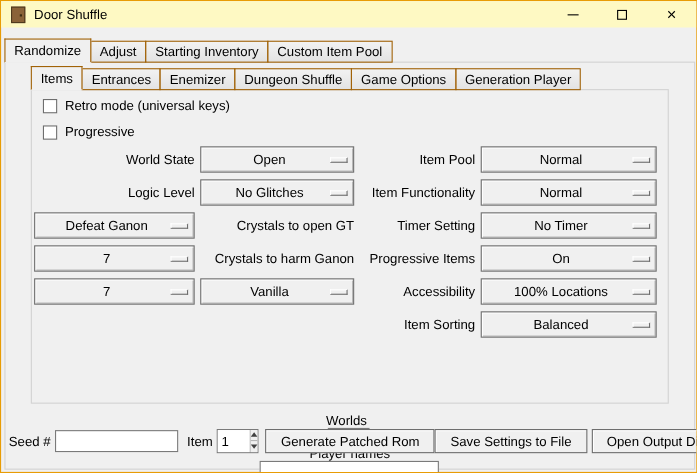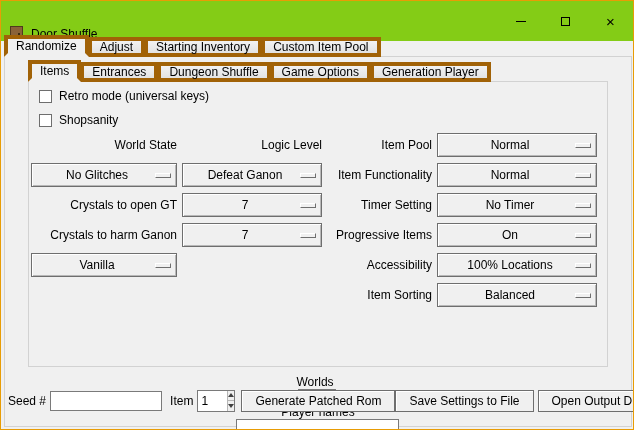--- a/index.html
+++ b/index.html
@@ -3,39 +3,39 @@
 <meta charset="utf-8">
 <style>
   * { margin:0; padding:0; box-sizing:border-box; }
   html,body { width:634px; height:430px; }
   body { font-family:"Liberation Sans", sans-serif; font-size:12px; color:#000; }
 
   .window { position:absolute; inset:0; width:634px; height:430px;
             border:1px solid #e89c05; background:#f0f0f0; overflow:hidden; }
 
   
-  .titlebar { height:40px; background:#84cc16; display:flex; align-items:flex-end; }
+  .titlebar { height:24px; background:#fef9c3; display:flex; align-items:center; }
   .app-icon { width:13px; height:15px; margin-left:9px; background:#8a6238;
               border:1px solid #4f3a1e; position:relative; }
   .app-icon::after { content:""; position:absolute; right:2px; top:6px; width:2px; height:2px; background:#3a2b12; }
   .title-text { margin-left:8px; }
   .caption-buttons { margin-left:auto; display:flex; height:100%; }
   .cap-btn { width:45px; height:100%; display:flex; align-items:center; justify-content:center;
              background:transparent; border:none; font:inherit; cursor:default; }
   .min-glyph { width:10px; height:1px; background:#000; }
   .max-glyph { width:9px; height:9px; border:1px solid #000; }
   .close-glyph { font-size:15px; line-height:1; }
 
   
   .tabs { position:absolute; display:flex; align-items:flex-end; z-index:3; }
   .outer-tabs { left:3px; top:34px; }
   .inner-tabs { left:27px; top:59px; }
   .tab { height:20px; padding:0 8px; display:flex; align-items:center;
          background:linear-gradient(#f2f2f2,#e3e3e3);
-         border:4px solid #a16207; margin-left:-1px; white-space:nowrap; }
+         border:1px solid #a16207; margin-left:-1px; white-space:nowrap; }
   .tab:first-child { margin-left:0; }
   .tab.selected { height:22px; background:#f0f0f0; border-bottom-color:#f0f0f0; z-index:4; }
 
   .outer-pane { position:absolute; left:3px; top:55px; width:628px; height:371px;
                 border:1px solid #d2d2d2; z-index:1; }
   .inner-pane { position:absolute; left:27px; top:80px; width:580px; height:286px;
                 border:1px solid #d2d2d2; z-index:2; }
 
   
   .check-row { position:absolute; left:38px; display:flex; align-items:center; gap:7px; z-index:5; }
@@ -115,41 +115,48 @@
   </div>
 
   <div class="tabs inner-tabs">
     <div class="tab selected">
         <span>Items</span>
       </div>
     <div class="tab">
         <span>Entrances</span>
       </div>
     <div class="tab">
+        <span>Enemizer</span>
+      </div>
+    <div class="tab">
         <span>Dungeon Shuffle</span>
       </div>
     <div class="tab">
         <span>Game Options</span>
       </div>
     <div class="tab">
         <span>Generation Player</span>
       </div>
   </div>
 
   <div class="check-row" style="top:88px;">
     <span class="checkbox"></span>
     <span>Retro mode (universal keys)</span>
   </div>
   <div class="check-row" style="top:112px;">
     <span class="checkbox"></span>
-    <span>Shopsanity</span>
+    <span>Progressive</span>
   </div>
 
   <div class="opt-grid left-grid">
     <div class="opt-label">World State</div>
+    <button class="dropdown">
+      <span class="dropdown-value">Open</span>
+      <span class="indicator"></span>
+    </button>
 
     <div class="opt-label">Logic Level</div>
     <button class="dropdown">
       <span class="dropdown-value">No Glitches</span>
       <span class="indicator"></span>
     </button>
 
     <button class="dropdown">
       <span class="dropdown-value">Defeat Ganon</span>
       <span class="indicator"></span>

